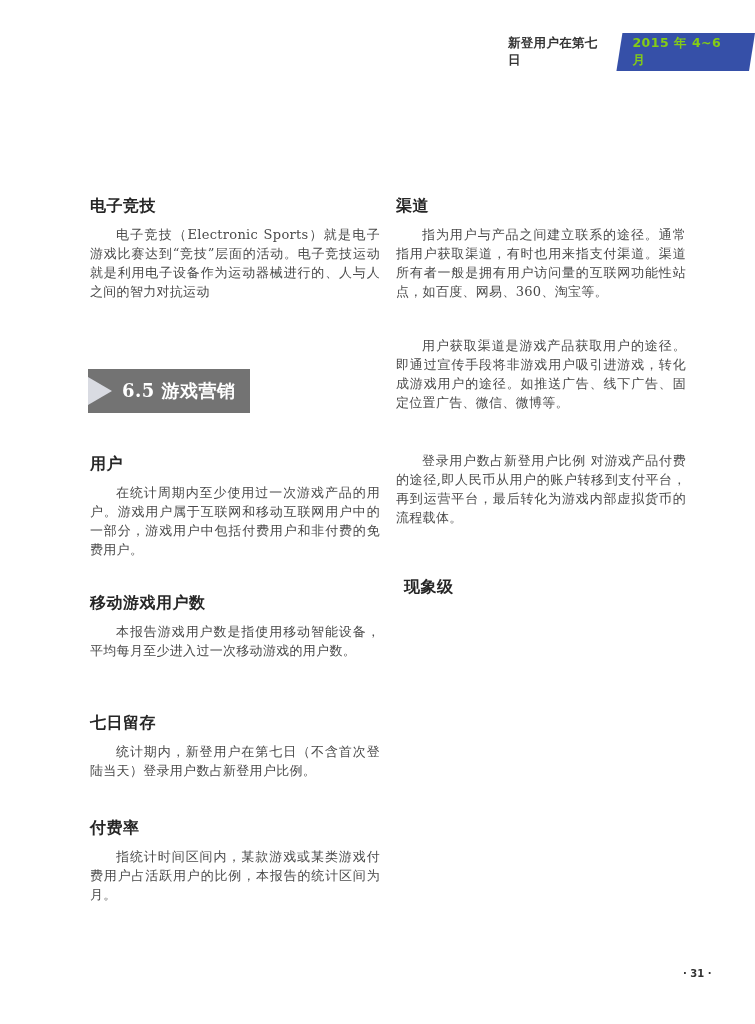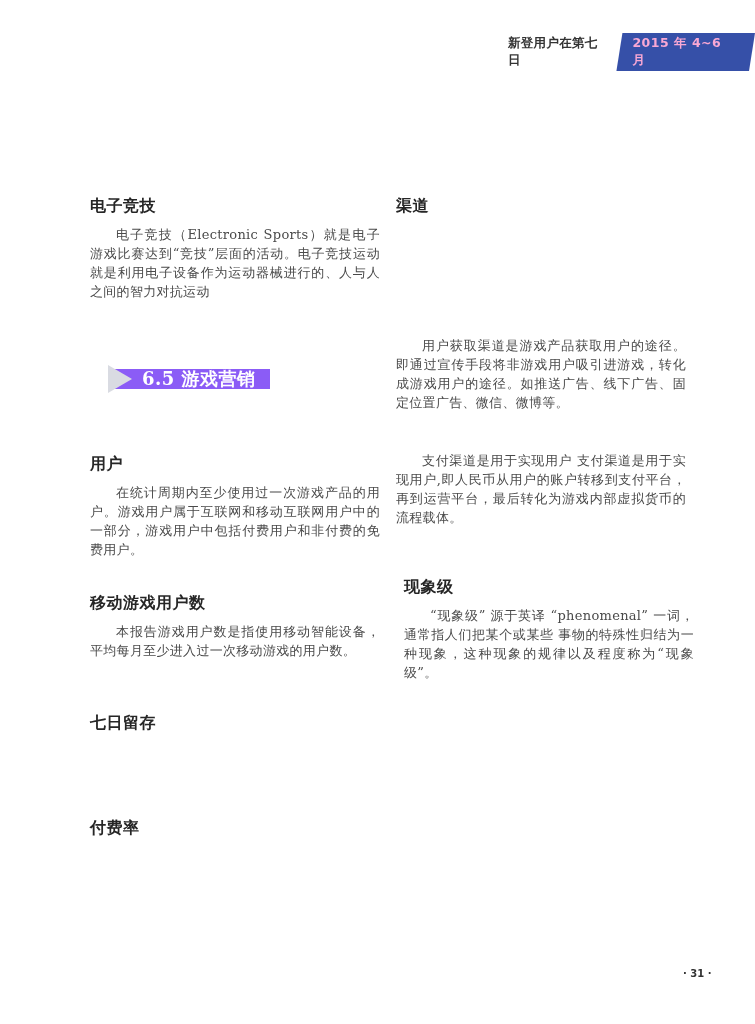--- a/index.html
+++ b/index.html
@@ -3,35 +3,35 @@
 <meta charset="utf-8">
 <style>
   html, body { margin: 0; padding: 0; }
   body {
     width: 755px; height: 1024px; background: #ffffff; position: relative; overflow: hidden;
     font-family: "DejaVu Serif", "Liberation Serif", serif; color: #3a3a3a;
   }
   .header { position: absolute; top: 42px; left: 508px; height: 20px; display: flex; align-items: center; }
   .header-title { font-family: "DejaVu Sans", "Liberation Sans", sans-serif; font-size: 12.5px; font-weight: bold; color: #333; margin-right: 10px; letter-spacing: 0.3px; }
   .header-badge {
-    background: #3650a8; color: #f9a8d4; font-family: "DejaVu Sans", "Liberation Sans", sans-serif;
+    background: #3650a8; color: #84cc16; font-family: "DejaVu Sans", "Liberation Sans", sans-serif;
     font-size: 12.5px; font-weight: bold; padding: 2px 20px 2px 16px;
     clip-path: polygon(6px 0, 100% 0, calc(100% - 6px) 100%, 0 100%);
     letter-spacing: 0.5px;
   }
   .section { position: absolute; width: 290px; }
   .section h3 {
     margin: 0 0 8px 0; font-family: "DejaVu Sans", "Liberation Sans", sans-serif;
     font-size: 16px; font-weight: bold; color: #262626; letter-spacing: 0.5px;
   }
   .section p {
     margin: 0; font-size: 13px; line-height: 19px; text-indent: 2em; text-align: justify;
     color: #4a4a4a; letter-spacing: 0.3px;
   }
-  .banner { position: absolute; left: 88px; top: 369px; width: 162px; height: 20px; display: flex; align-items: center; background: #8b5cf6; margin-left: 20px; }
+  .banner { position: absolute; left: 88px; top: 369px; width: 162px; height: 44px; display: flex; align-items: center; background: #737373; }
   .banner-arrow { width: 24px; height: 28px; background: #d9dbe2; clip-path: polygon(0 0, 100% 50%, 0 100%); flex: none; }
   .banner-text { color: #fff; font-family: "DejaVu Serif", "Liberation Serif", serif; font-weight: bold; font-size: 18px; margin-left: 10px; letter-spacing: 0.5px; }
   .page-number { position: absolute; top: 968px; left: 683px; font-family: "DejaVu Sans", "Liberation Sans", sans-serif; font-size: 10px; font-weight: bold; color: #333; }
 </style>
 </head>
 <body>
 
 <div class="header">
   <span class="header-title">新登用户在第七日</span>
   <span class="header-badge">2015 年 4~6 月</span>
@@ -52,36 +52,38 @@
   <p>在统计周期内至少使用过一次游戏产品的用户。游戏用户属于互联网和移动互联网用户中的一部分，游戏用户中包括付费用户和非付费的免费用户。</p>
 </div>
 
 <div class="section" style="left:90px; top:593px;">
   <h3>移动游戏用户数</h3>
   <p>本报告游戏用户数是指使用移动智能设备，平均每月至少进入过一次移动游戏的用户数。</p>
 </div>
 
 <div class="section" style="left:90px; top:713px;">
   <h3>七日留存</h3>
+  <p>统计期内，新登用户在第七日（不含首次登陆当天）登录用户数占新登用户比例。</p>
 </div>
 
 <div class="section" style="left:90px; top:818px;">
   <h3>付费率</h3>
+  <p>指统计时间区间内，某款游戏或某类游戏付费用户占活跃用户的比例，本报告的统计区间为月。</p>
 </div>
 
 <div class="section" style="left:396px; top:196px;">
   <h3>渠道</h3>
+  <p>指为用户与产品之间建立联系的途径。通常指用户获取渠道，有时也用来指支付渠道。渠道所有者一般是拥有用户访问量的互联网功能性站点，如百度、网易、360、淘宝等。</p>
 </div>
 
 <div class="section" style="left:396px; top:336px;">
   <p>用户获取渠道是游戏产品获取用户的途径。即通过宣传手段将非游戏用户吸引进游戏，转化成游戏用户的途径。如推送广告、线下广告、固定位置广告、微信、微博等。</p>
 </div>
 
 <div class="section" style="left:396px; top:451px;">
-  <p>支付渠道是用于实现用户 支付渠道是用于实现用户,即人民币从用户的账户转移到支付平台，再到运营平台，最后转化为游戏内部虚拟货币的流程载体。</p>
+  <p>登录用户数占新登用户比例 对游戏产品付费的途径,即人民币从用户的账户转移到支付平台，再到运营平台，最后转化为游戏内部虚拟货币的流程载体。</p>
 </div>
 
 <div class="section" style="left:404px; top:577px;">
   <h3>现象级</h3>
-  <p>“现象级” 源于英译 “phenomenal” 一词，通常指人们把某个或某些 事物的特殊性归结为一种现象，这种现象的规律以及程度称为“现象级”。</p>
 </div>
 
 <div class="page-number">· 31 ·</div>
 
 </body></html>

